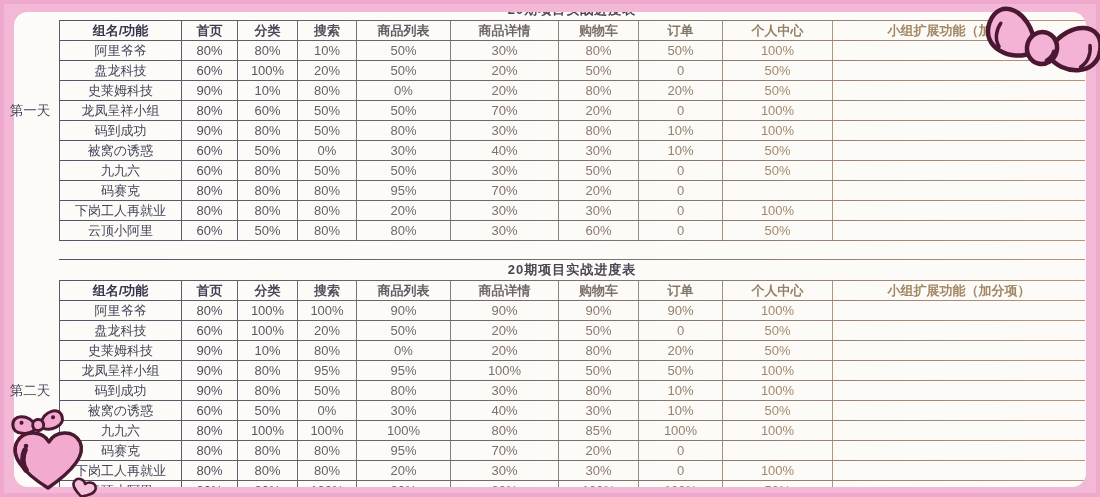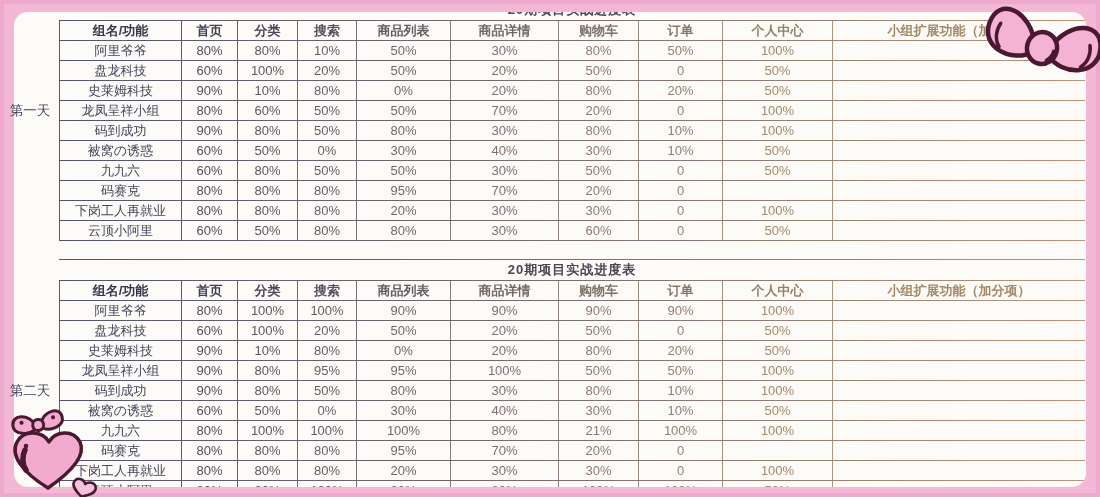--- a/index.html
+++ b/index.html
@@ -285,21 +285,21 @@
             <div class="cell" style="color: rgb(162, 136, 108); border-right: 1px solid rgb(172, 151, 124);">50%</div>
             <div class="cell" style="color: rgb(176, 143, 107);"></div>
           </div>
           <div class="grid-row">
             <div class="cell" style="color: rgb(69, 68, 90); border-right: 1px solid rgb(91, 90, 110); border-left: 1px solid rgb(91, 90, 110);">九九六</div>
             <div class="cell" style="color: rgb(80, 77, 94); border-right: 1px solid rgb(100, 96, 114);">80%</div>
             <div class="cell" style="color: rgb(90, 86, 98); border-right: 1px solid rgb(109, 104, 117);">100%</div>
             <div class="cell" style="color: rgb(101, 94, 102); border-right: 1px solid rgb(119, 111, 120);">100%</div>
             <div class="cell" style="color: rgb(113, 103, 106); border-right: 1px solid rgb(131, 122, 123);">100%</div>
             <div class="cell" style="color: rgb(127, 112, 108); border-right: 1px solid rgb(143, 130, 124);">80%</div>
-            <div class="cell" style="color: rgb(140, 121, 110); border-right: 1px solid rgb(154, 138, 126);">21%</div>
+            <div class="cell" style="color: rgb(140, 121, 110); border-right: 1px solid rgb(154, 138, 126);">85%</div>
             <div class="cell" style="color: rgb(148, 128, 111); border-right: 1px solid rgb(161, 144, 126);">100%</div>
             <div class="cell" style="color: rgb(162, 136, 108); border-right: 1px solid rgb(172, 151, 124);">100%</div>
           </div>
           <div class="grid-row">
             <div class="cell" style="color: rgb(69, 68, 90); border-right: 1px solid rgb(91, 90, 110); border-left: 1px solid rgb(91, 90, 110);">码赛克</div>
             <div class="cell" style="color: rgb(80, 77, 94); border-right: 1px solid rgb(100, 96, 114);">80%</div>
             <div class="cell" style="color: rgb(90, 86, 98); border-right: 1px solid rgb(109, 104, 117);">80%</div>
             <div class="cell" style="color: rgb(101, 94, 102); border-right: 1px solid rgb(119, 111, 120);">80%</div>
             <div class="cell" style="color: rgb(113, 103, 106); border-right: 1px solid rgb(131, 122, 123);">95%</div>
             <div class="cell" style="color: rgb(127, 112, 108); border-right: 1px solid rgb(143, 130, 124);">70%</div>

